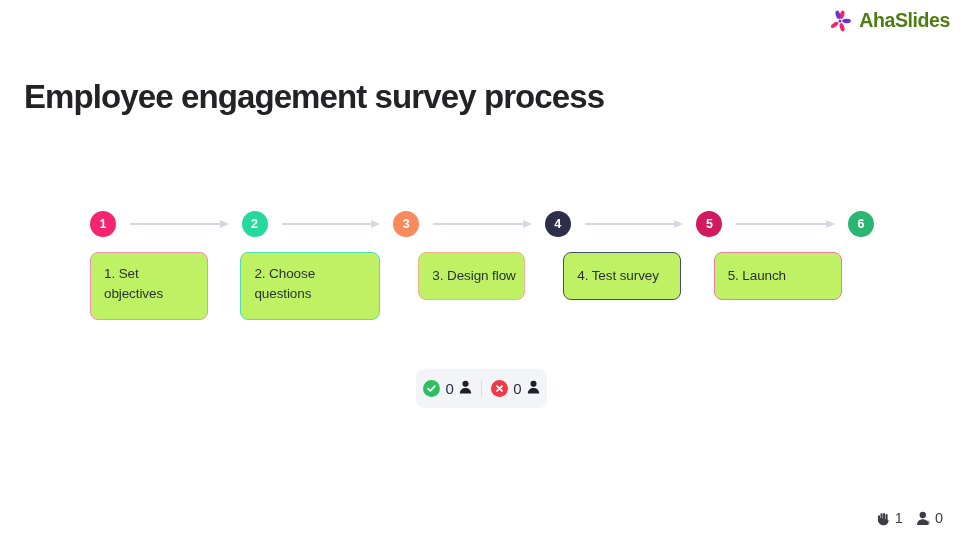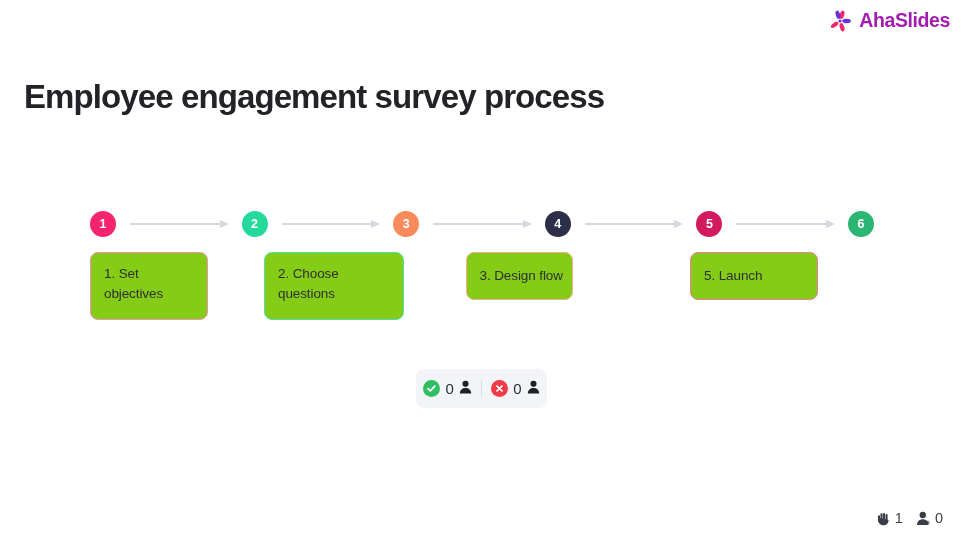--- a/index.html
+++ b/index.html
@@ -28,21 +28,21 @@
   }
   .brand-mark {
     width: 24px;
     height: 24px;
     display: block;
   }
   .brand-word {
     font-size: 19.5px;
     font-weight: 700;
     letter-spacing: -0.4px;
-    color: #a21caf;
+    color: #4d7c0f;
     line-height: 1;
   }
 
   
   .slide-title {
     position: absolute;
     left: 24px;
     top: 54px;
     font-size: 33px;
     font-weight: 700;
@@ -113,21 +113,21 @@
   .card-slot {
     flex: 0 0 auto;
     display: flex;
     justify-content: center;
   }
   .card-gap {
     flex: 1 1 auto;
   }
   .card {
     box-sizing: border-box;
-    background: #84cc16;
+    background: #bef264;
     border: 1.6px solid #cccccc;
     border-radius: 8px;
     padding: 11px 13px;
     font-size: 13.5px;
     line-height: 1.45;
     color: #2f3034;
     font-weight: 400;
     letter-spacing: -0.1px;
   }
   .card.two-line {
@@ -276,20 +276,23 @@
     </div>
     <div class="card-gap"></div>
     <div class="card-slot" style="flex:0 0 118px;">
       <div class="card two-line" style="border-color:#4FE0B0;width:140px;">2. Choose questions</div>
     </div>
     <div class="card-gap"></div>
     <div class="card-slot" style="flex:0 0 118px;">
       <div class="card one-line" style="border-color:#F8AF8C;width:107px;">3. Design flow</div>
     </div>
     <div class="card-gap"></div>
+    <div class="card-slot" style="flex:0 0 118px;">
+      <div class="card one-line" style="border-color:#4A4B68;width:118px;">4. Test survey</div>
+    </div>
     <div class="card-gap"></div>
     <div class="card-slot" style="flex:0 0 118px;">
       <div class="card one-line" style="border-color:#EE7CA6;width:128px;">5. Launch</div>
     </div>
     <div class="card-gap"></div>
   </div>
 </div>
 
 <div class="vote-pill">
   <div class="vote-group">

